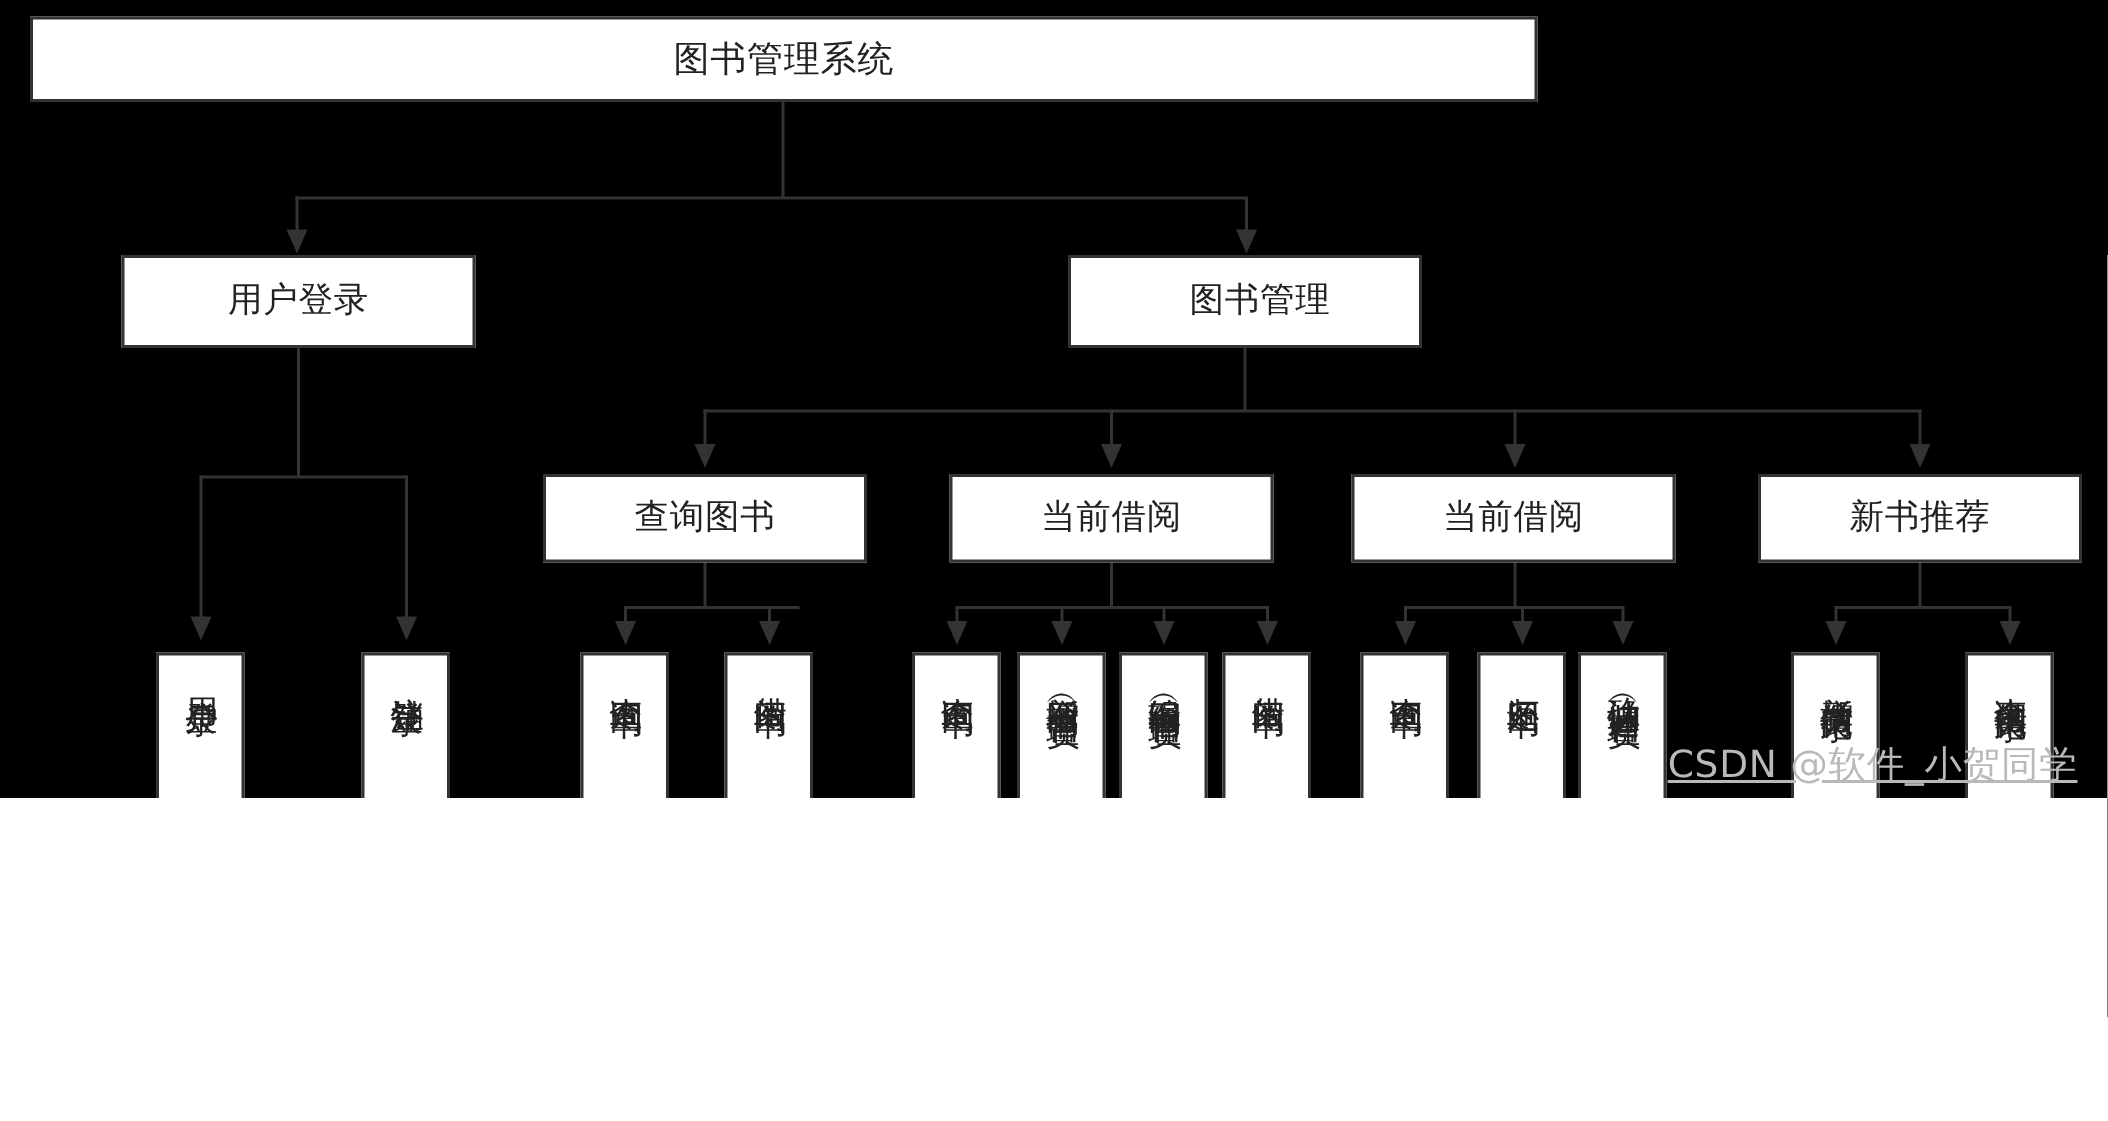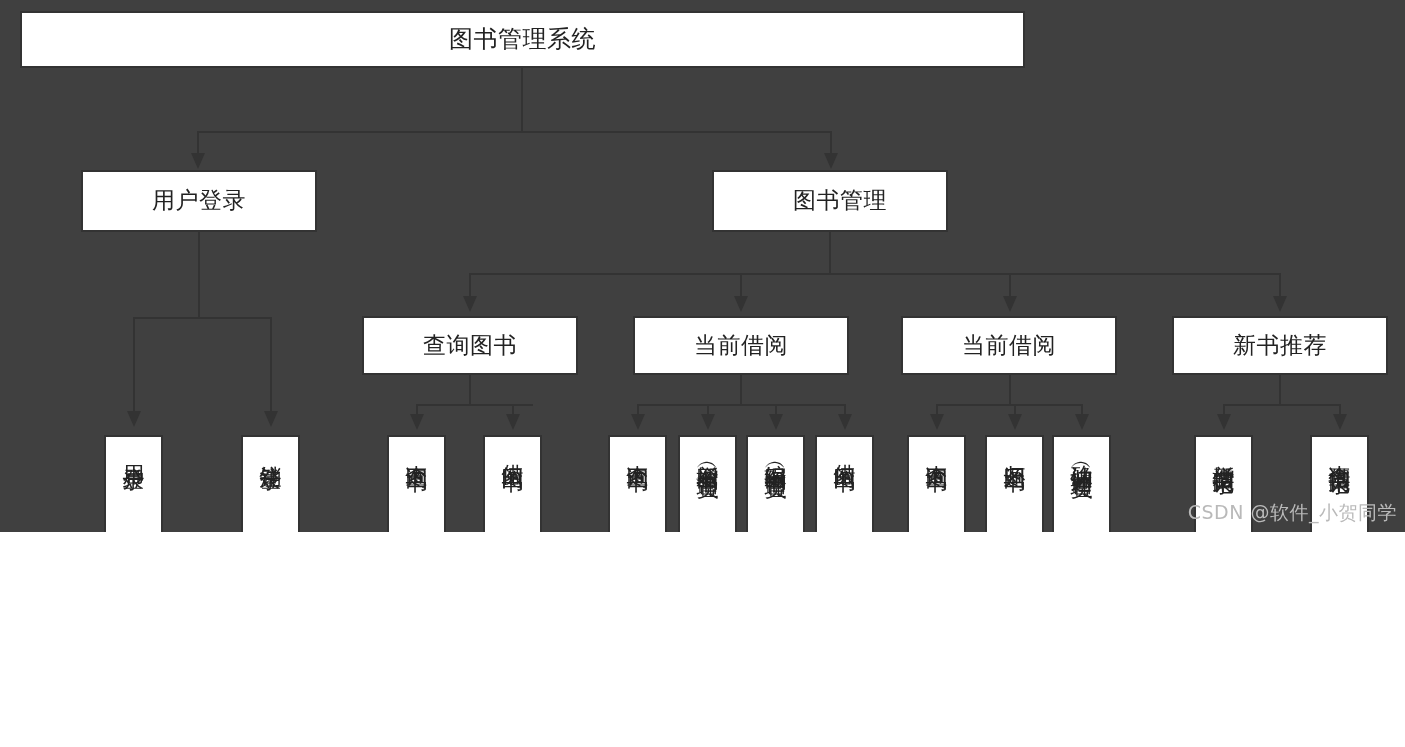--- a/index.html
+++ b/index.html
@@ -7,21 +7,21 @@
     padding: 0;
     background: #ffffff;
   }
   body {
     font-family: "DejaVu Sans", "Liberation Sans", sans-serif;
   }
   #canvas {
     position: relative;
     width: 1405px;
     height: 532px;
-    background: #404040;
+    background: #000000;
     overflow: hidden;
   }
   
   .node {
     position: absolute;
     box-sizing: border-box;
     border: 2px solid #333333;
     background: #ffffff;
     display: flex;
     align-items: center;
@@ -69,27 +69,28 @@
     width: 0;
     height: 0;
     border-left: 7px solid transparent;
     border-right: 7px solid transparent;
     border-top: 16px solid #333333;
     z-index: 2;
   }
   
   #watermark {
     position: absolute;
-    right: 8px;
+    right: 20px;
     bottom: 6px;
-    font-size: 19px;
+    font-size: 25px;
     color: #b9b9b9;
     letter-spacing: 0.5px;
     white-space: nowrap;
     z-index: 5;
+    text-decoration: underline;
   }
 </style>
 </head>
 <body>
 
 <div id="canvas">
 
   <div class="node root" style="left:20px; top:11px; width:1005px; height:57px;">
     <span class="label">图书管理系统</span>
   </div>

